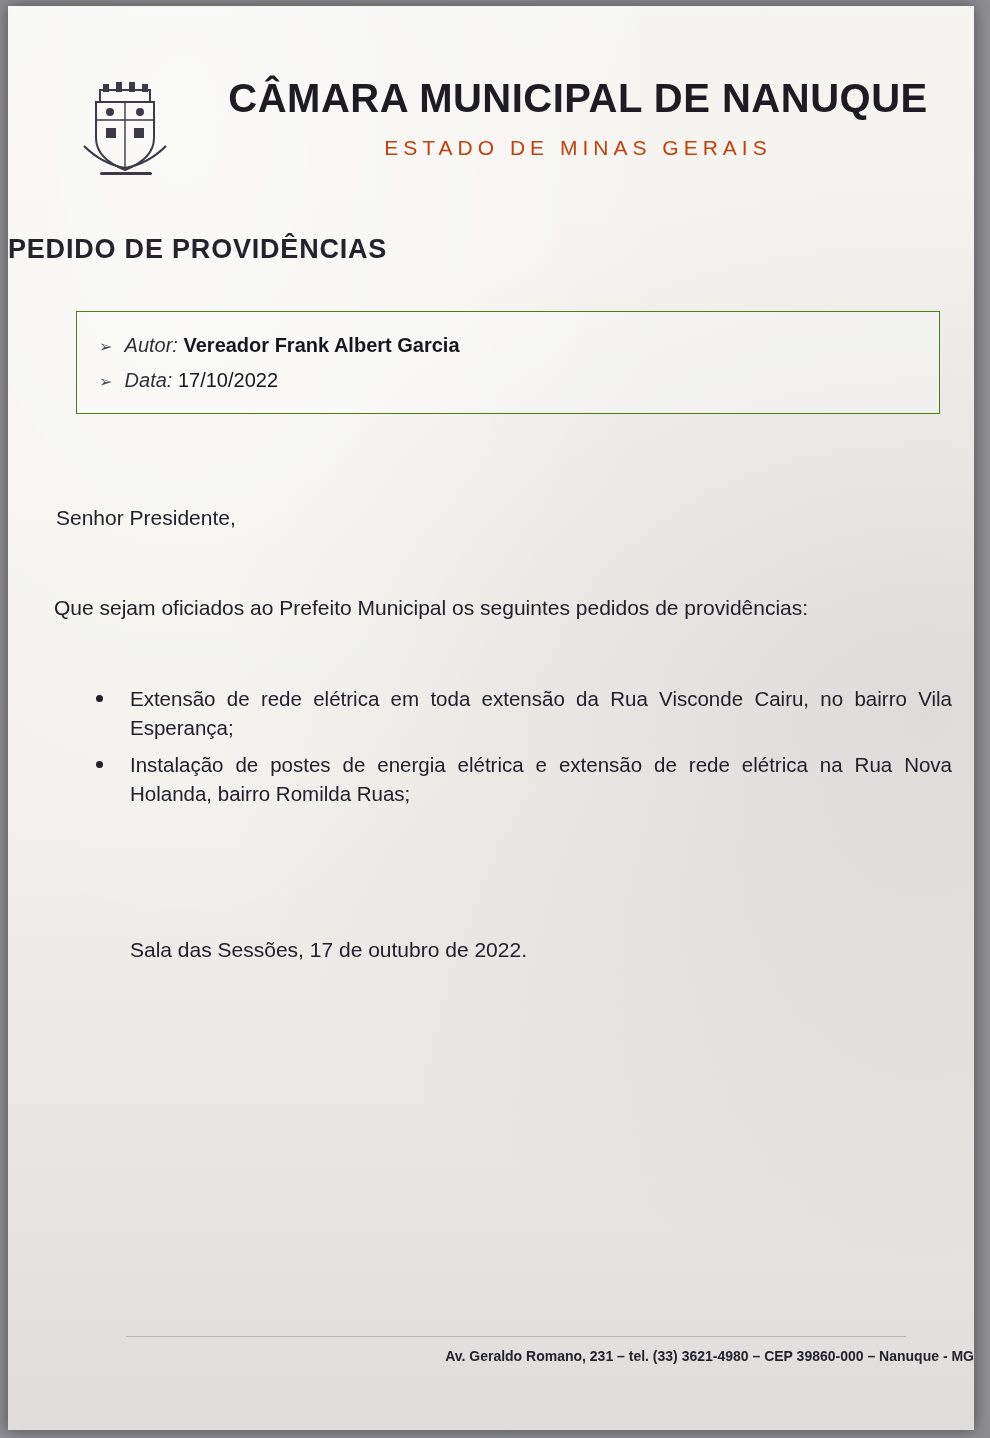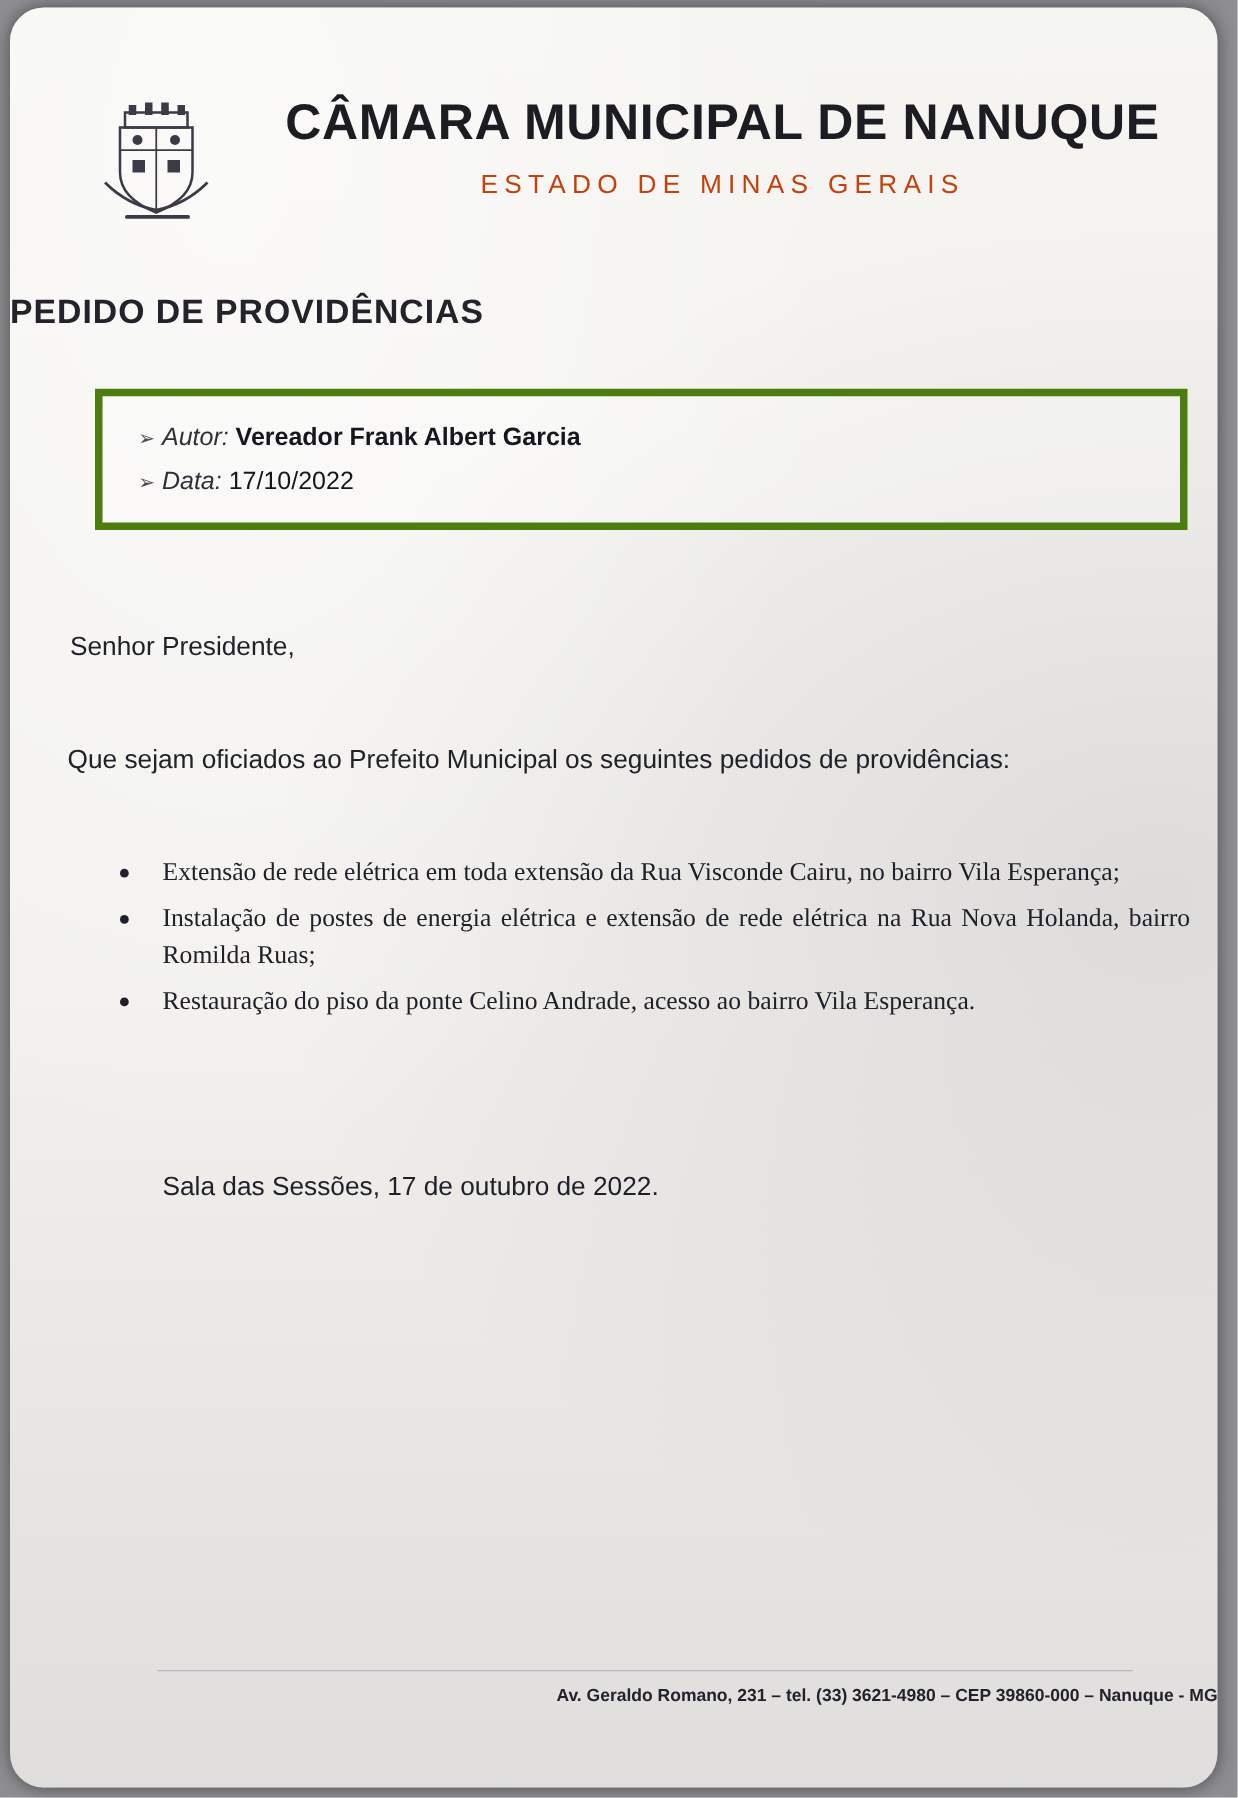--- a/index.html
+++ b/index.html
@@ -15,21 +15,20 @@
   }
   .page {
     position: absolute;
     left: 8px;
     top: 6px;
     width: 966px;
     height: 1424px;
     background: #f3f2ee;
     box-shadow: 0 0 14px rgba(0,0,0,0.45);
     overflow: hidden;
-    border-radius: 27px;
   }
   
   .page::after {
     content: "";
     position: absolute;
     inset: 0;
     pointer-events: none;
     background:
       radial-gradient(ellipse at 18% 8%, rgba(255,255,255,0.55), rgba(255,255,255,0) 45%),
       radial-gradient(ellipse at 95% 50%, rgba(120,120,130,0.18), rgba(255,255,255,0) 55%),
@@ -92,23 +91,22 @@
     color: #24232b;
   }
 
   
   .meta-box {
     position: absolute;
     left: 68px;
     top: 305px;
     width: 862px;
     height: 101px;
-    border: 6px solid #4d7c0f;
+    border: 1px solid #4d7c0f;
     background: rgba(255,255,255,0.30);
-    text-align: right;
   }
   .meta-row {
     position: absolute;
     left: 22px;
     font-size: 20px;
     color: #1f1e28;
     white-space: nowrap;
   }
   .meta-row.r1 { top: 22px; }
   .meta-row.r2 { top: 57px; }
@@ -147,21 +145,20 @@
     color: #22212a;
   }
   .bullets {
     position: absolute;
     left: 78px;
     top: 678px;
     width: 866px;
     margin: 0;
     padding: 0;
     list-style: none;
-    font-family: Liberation Serif, serif;
   }
   .bullets li {
     position: relative;
     padding-left: 44px;
     margin-bottom: 8px;
     font-size: 20.5px;
     line-height: 29px;
     color: #21202a;
     text-align: justify;
   }
@@ -283,21 +280,20 @@
         <span class="meta-value thin">17/10/2022</span>
       </div>
     </div>
 
     <div class="salutation">Senhor Presidente,</div>
     <div class="intro">Que sejam oficiados ao Prefeito Municipal os seguintes pedidos de providências:</div>
 
     <ul class="bullets">
       <li>Extensão de rede elétrica em toda extensão da Rua Visconde Cairu, no bairro Vila Esperança;</li>
       <li>Instalação de postes de energia elétrica e extensão de rede elétrica na Rua Nova Holanda, bairro Romilda Ruas;</li>
-      <li>Restauração do piso da ponte Celino Andrade, acesso ao bairro Vila Esperança.</li>
     </ul>
 
     <div class="closing">Sala das Sessões, 17 de outubro de 2022.</div>
 
 
     <div class="footer-rule"></div>
     <div class="footer-text">Av. Geraldo Romano, 231 – tel. (33) 3621-4980 – CEP 39860-000 – Nanuque - MG</div>
 
   </div>
 </div>

